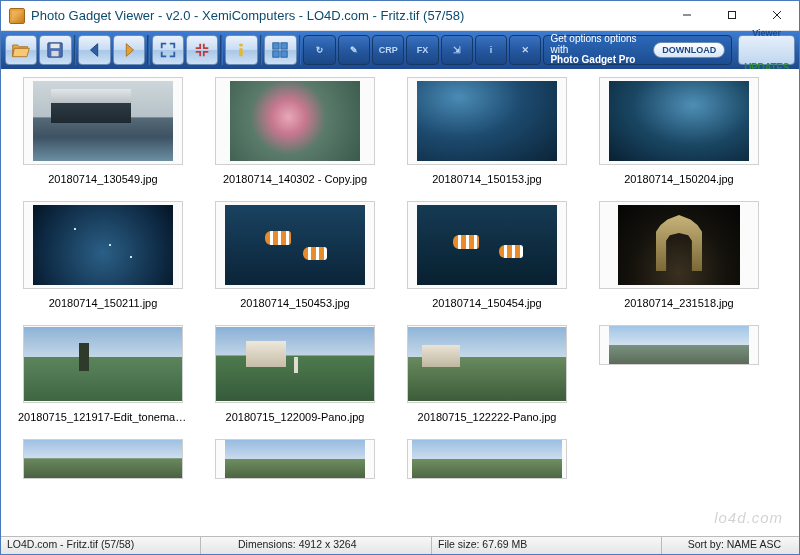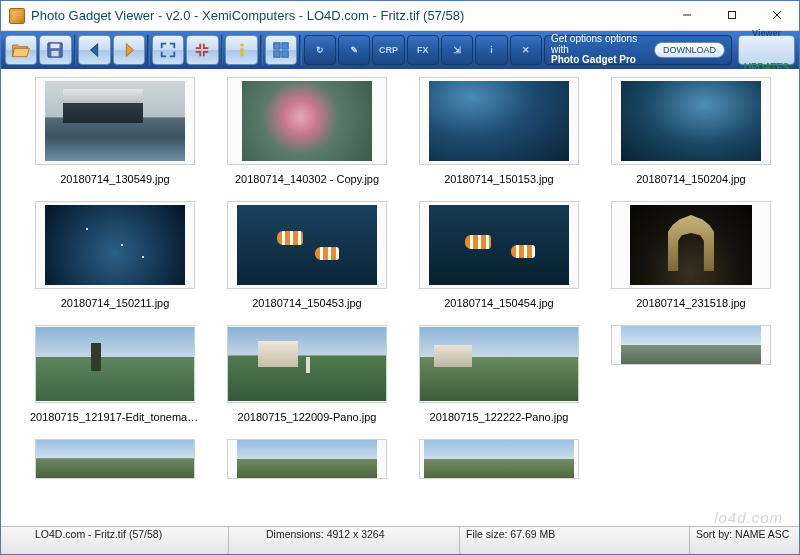--- a/index.html
+++ b/index.html
@@ -14,38 +14,38 @@
   .win-btn svg { width: 10px; height: 10px; }
   
   .toolbar { height: 38px; background: linear-gradient(to bottom, #3d7dd4 0%, #2a5fab 50%, #1e4a8c 100%); display: flex; align-items: center; padding: 0 4px; gap: 2px; }
   .tbtn { width: 34px; height: 30px; background: linear-gradient(to bottom, #eaf2fc 0%, #c9ddf3 48%, #a9c7e8 52%, #cde0f4 100%); border: 1px solid #6a8cb8; border-radius: 4px; display: flex; align-items: center; justify-content: center; cursor: pointer; }
   .tbtn.dark { background: linear-gradient(to bottom, #3972c1 0%, #2558a0 50%, #1c4785 100%); border: 1px solid #163866; color: #bcd8f5; font-size: 9px; font-weight: bold; }
   .tbtn .ico { width: 20px; height: 18px; }
   .tsep { width: 3px; height: 30px; background: linear-gradient(to right, #163866, #3d7dd4); }
   .promo { margin-left: auto; height: 30px; display: flex; align-items: center; gap: 6px; padding: 0 6px; background: linear-gradient(to bottom, #2c68b8 0%, #1d4d91 100%); border-radius: 4px; border: 1px solid #163866; }
   .promo .ptxt { color: #fff; font-size: 10px; line-height: 1.05; }
   .promo .pbold { font-weight: bold; font-size: 10px; }
-  .promo .dlbtn { background: linear-gradient(to bottom,#fff,#d8e6f5); border: 1px solid #6a8cb8; border-radius: 9px; padding: 2px 8px; font-size: 9px; font-weight: normal; color: #1c4785; }
+  .promo .dlbtn { background: linear-gradient(to bottom,#fff,#d8e6f5); border: 1px solid #6a8cb8; border-radius: 9px; padding: 2px 8px; font-size: 9px; font-weight: bold; color: #1c4785; }
   .updates { width: 60px; height: 30px; background: linear-gradient(to bottom,#e6effb,#c0d7ef); border: 1px solid #6a8cb8; border-radius: 4px; display: flex; flex-direction: column; align-items: center; justify-content: center; margin-left: 4px; gap: 24px; }
   .updates .l1 { color: #1e4a8c; font-size: 9px; font-weight: bold; }
   .updates .l2 { color: #2a8a3a; font-size: 10px; font-weight: bold; letter-spacing: -0.3px; }
   
-  .content { position: absolute; top: 68px; bottom: 18px; left: 0; right: 0; overflow: hidden; background: #fff; padding: 8px 4px 0 24px; }
+  .content { position: absolute; top: 68px; bottom: 18px; left: 0; right: 0; overflow: hidden; background: #fff; padding: 8px 4px 0 12px; }
   .grid { display: grid; grid-template-columns: repeat(4, 180px); gap: 6px 12px; }
   .cell { display: flex; flex-direction: column; align-items: center; }
   .thumb { width: 160px; height: 88px; border: 1px solid #d0d0d0; display: flex; align-items: center; justify-content: center; overflow: hidden; background: #fbfbfb; }
   .timg { height: 80px; }
   .fname { font-size: 11px; color: #000; margin-top: 8px; max-width: 170px; white-space: nowrap; overflow: hidden; text-overflow: ellipsis; text-align: center; margin-bottom: 10px; }
   
   .row4 .thumb { height: 78px; }
   .row4 .timg { height: 74px; }
   .row5 .thumb { height: 40px; }
   .row5 .timg { height: 40px; }
   
-  .statusbar { position: absolute; bottom: 0; left: 0; right: 0; height: 28px; background: linear-gradient(to bottom,#f8f8f8,#e5e5e5); border-top: 1px solid #bbb; display: flex; font-size: 10.5px; color: #222; padding-left: 28px; }
+  .statusbar { position: absolute; bottom: 0; left: 0; right: 0; height: 18px; background: linear-gradient(to bottom,#f8f8f8,#e5e5e5); border-top: 1px solid #bbb; display: flex; font-size: 10.5px; color: #222; }
   .statusbar .seg { padding: 1px 8px 0 6px; border-right: 1px solid #bbb; white-space: nowrap; }
   .statusbar .seg:last-child { border-right: none; margin-left: auto; padding-right: 18px; }
   .statusbar .seg.dim { flex: 0 0 200px; margin-left: 31px; }
   .statusbar .seg.fs { flex: 0 0 230px; }
   .statusbar .seg.first { flex: 0 0 200px; }
 
   .watermark { position: absolute; bottom: 28px; right: 16px; font-size: 15px; color: rgba(0,0,0,0.18); font-weight: 500; letter-spacing: 1px; pointer-events: none; font-style: italic; }
   
   
   .t-harbor { width: 140px; background: linear-gradient(to bottom,#cdd6da 0%,#b6c2c8 45%,#566a78 46%,#3d5262 70%,#6b8fa3 100%); position: relative; }

